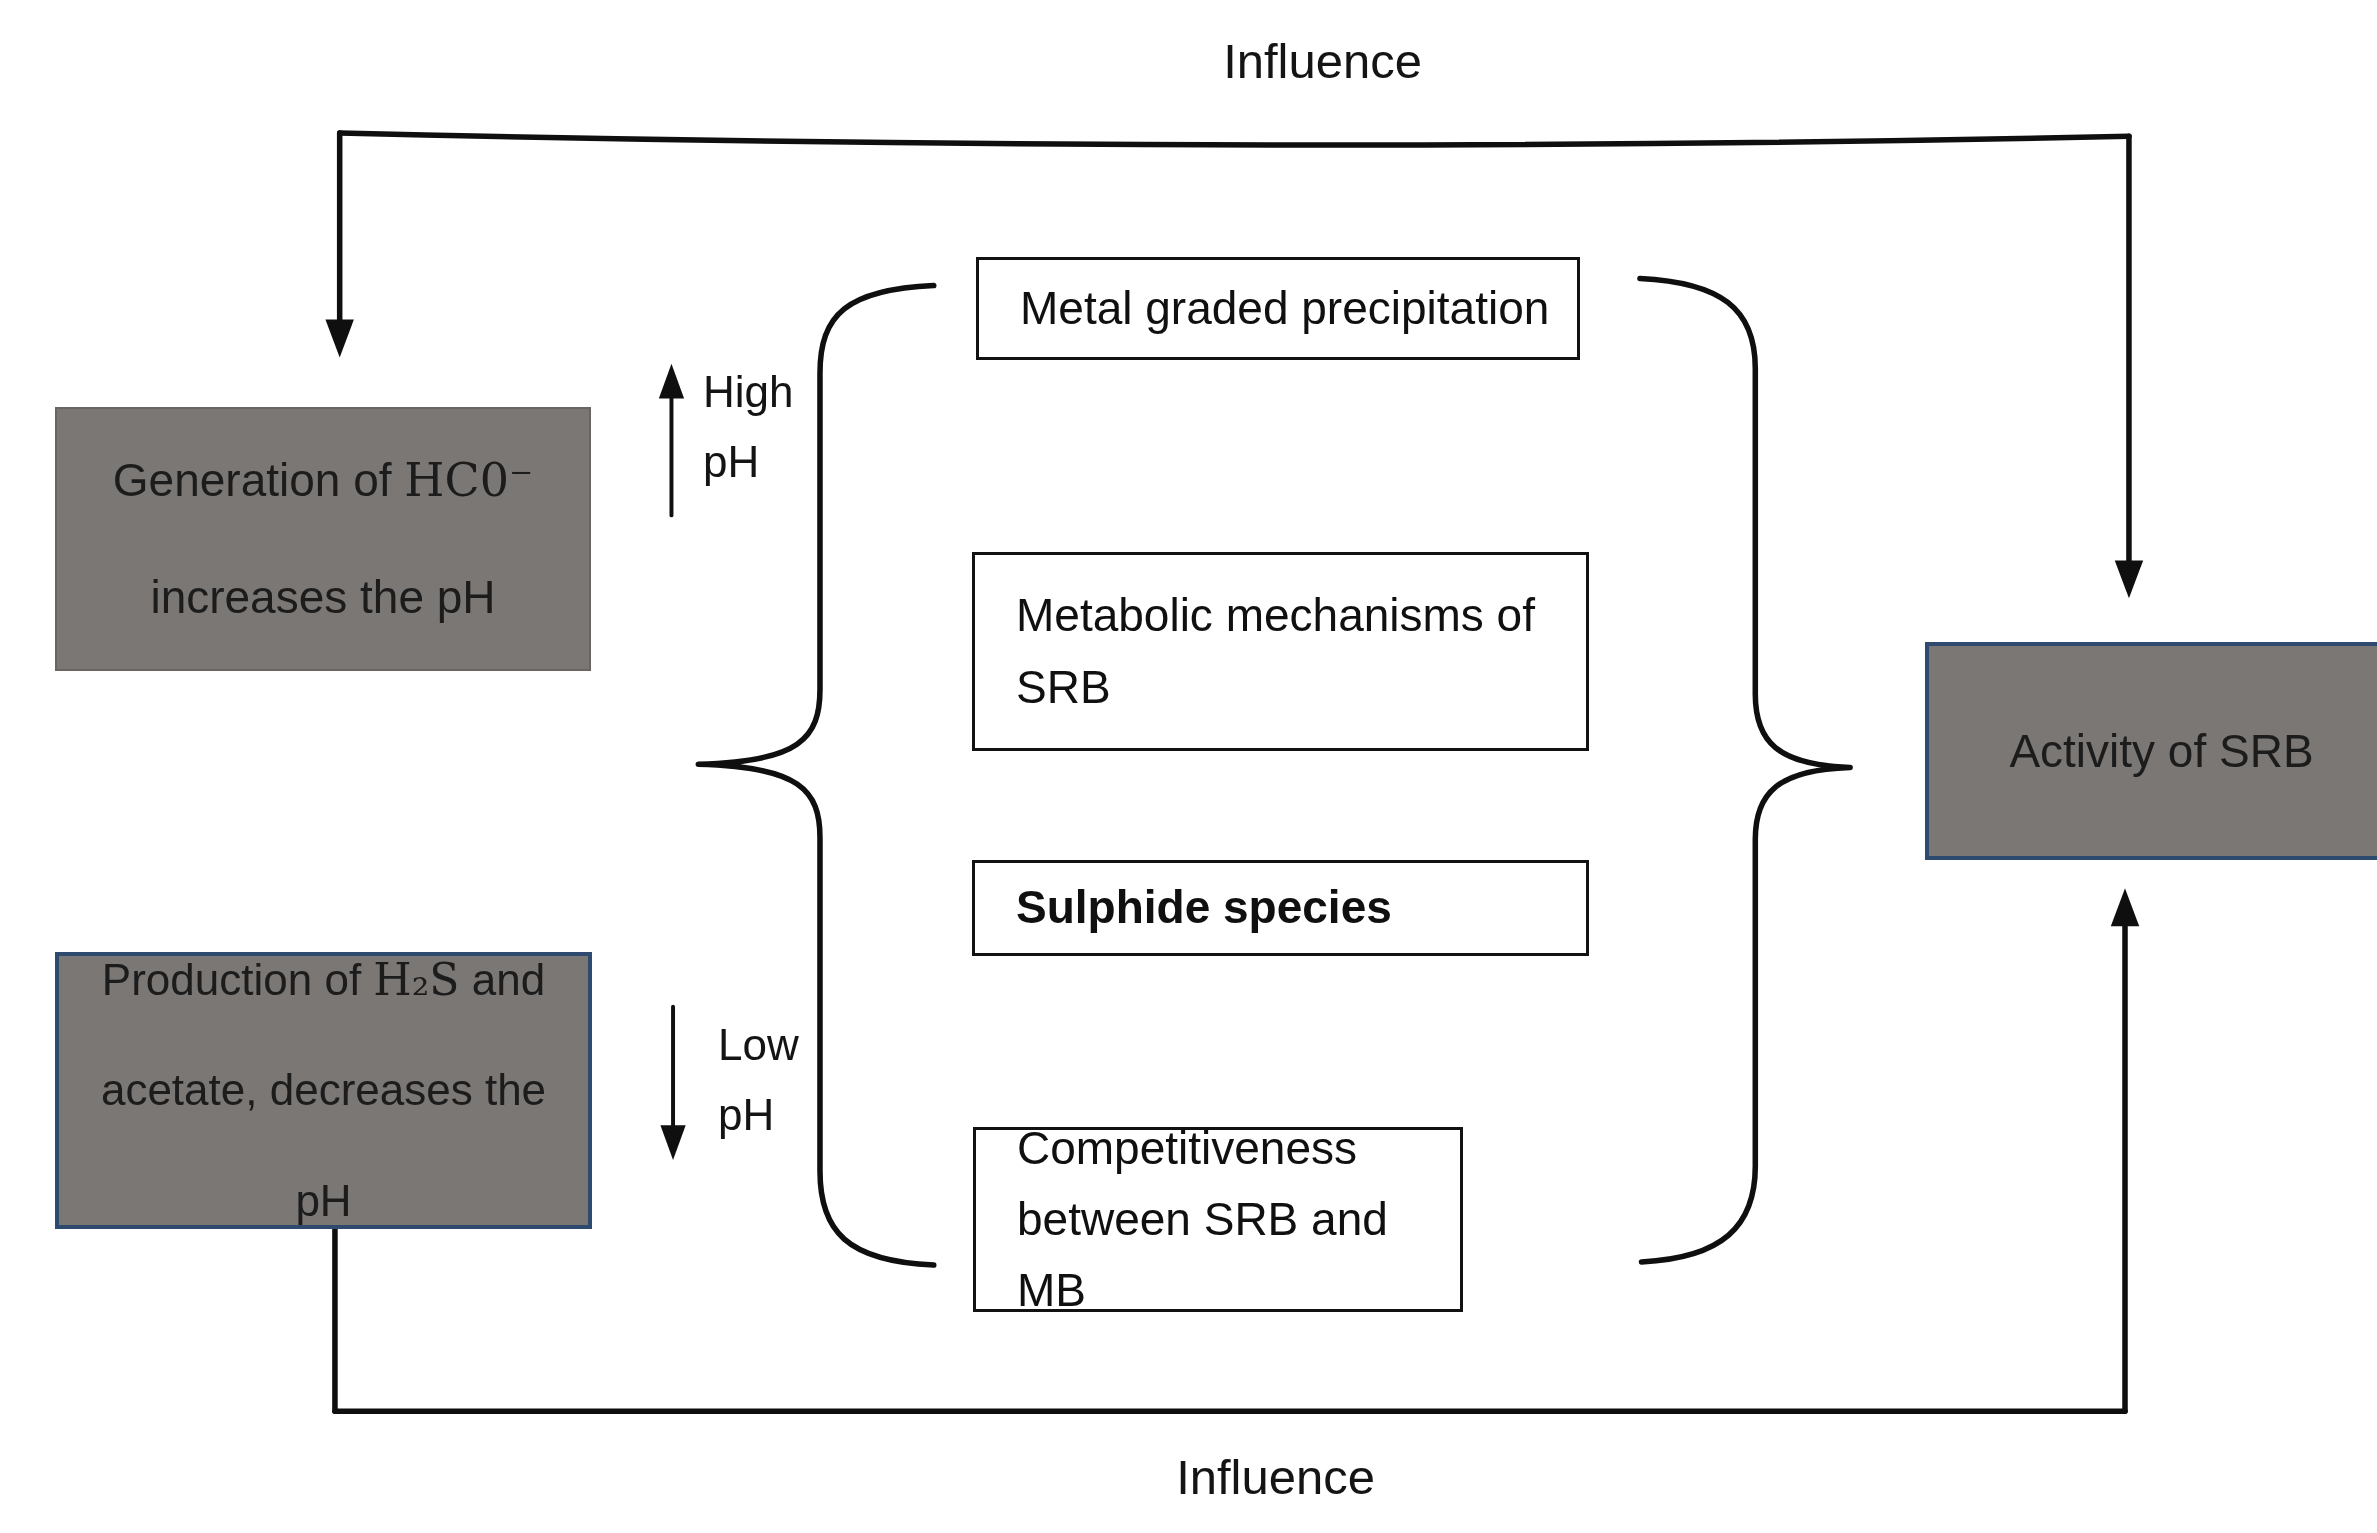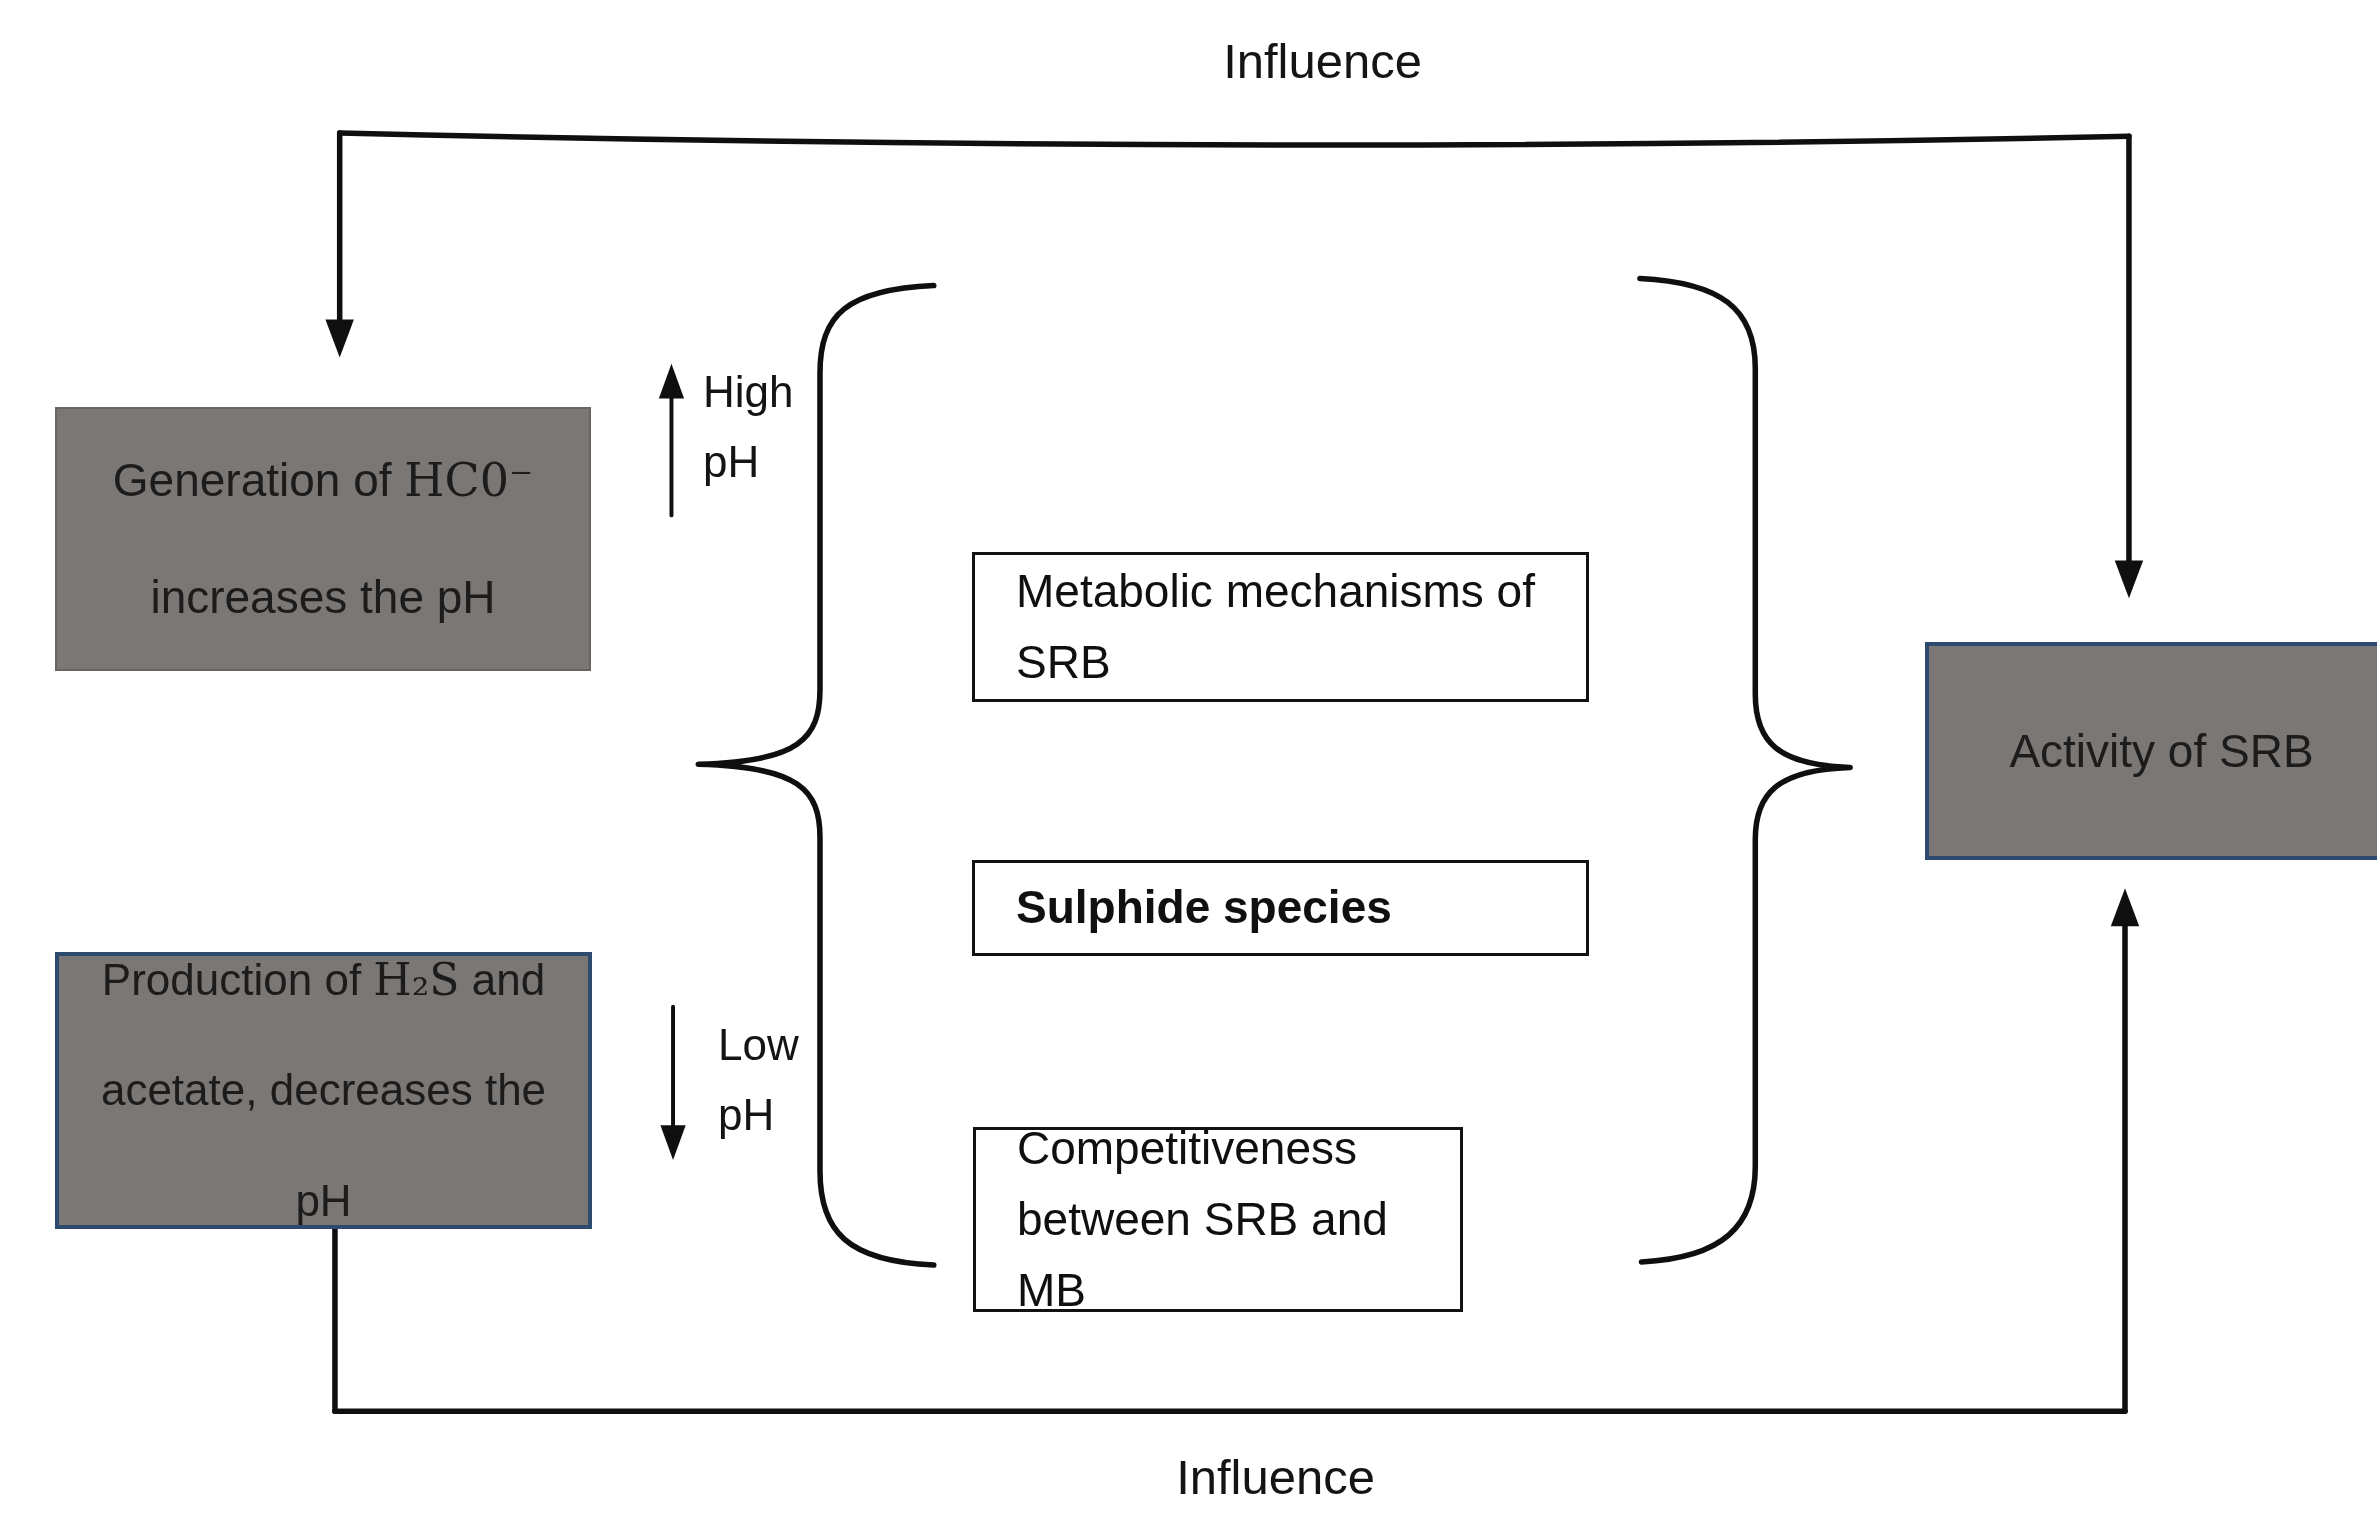--- a/index.html
+++ b/index.html
@@ -89,22 +89,25 @@
     <div><span>Generation of </span><span class="formula">HC0⁻</span></div>
     <div>increases the pH</div>
   </div>
 
   <div class="box gray-box navy-border prod-text" style="left:55px;top:952px;width:537px;height:277px;">
     <div><span>Production of </span><span class="formula">H₂S</span><span> and</span></div>
     <div>acetate, decreases the</div>
     <div>pH</div>
   </div>
 
+  <div class="box white-box nowrap" style="left:976px;top:257px;width:604px;height:103px;">
+    <div>Metal graded precipitation</div>
+  </div>
 
-  <div class="box white-box" style="left:972px;top:552px;width:617px;height:150px;">
+  <div class="box white-box" style="left:972px;top:552px;width:617px;height:199px;">
     <div>Metabolic mechanisms of SRB</div>
   </div>
 
   <div class="box white-box nowrap" style="left:972px;top:860px;width:617px;height:96px;font-weight:bold;">
     <div>Sulphide species</div>
   </div>
 
   <div class="box white-box" style="left:973px;top:1127px;width:490px;height:185px;">
     <div>Competitiveness between SRB and MB</div>
   </div>

